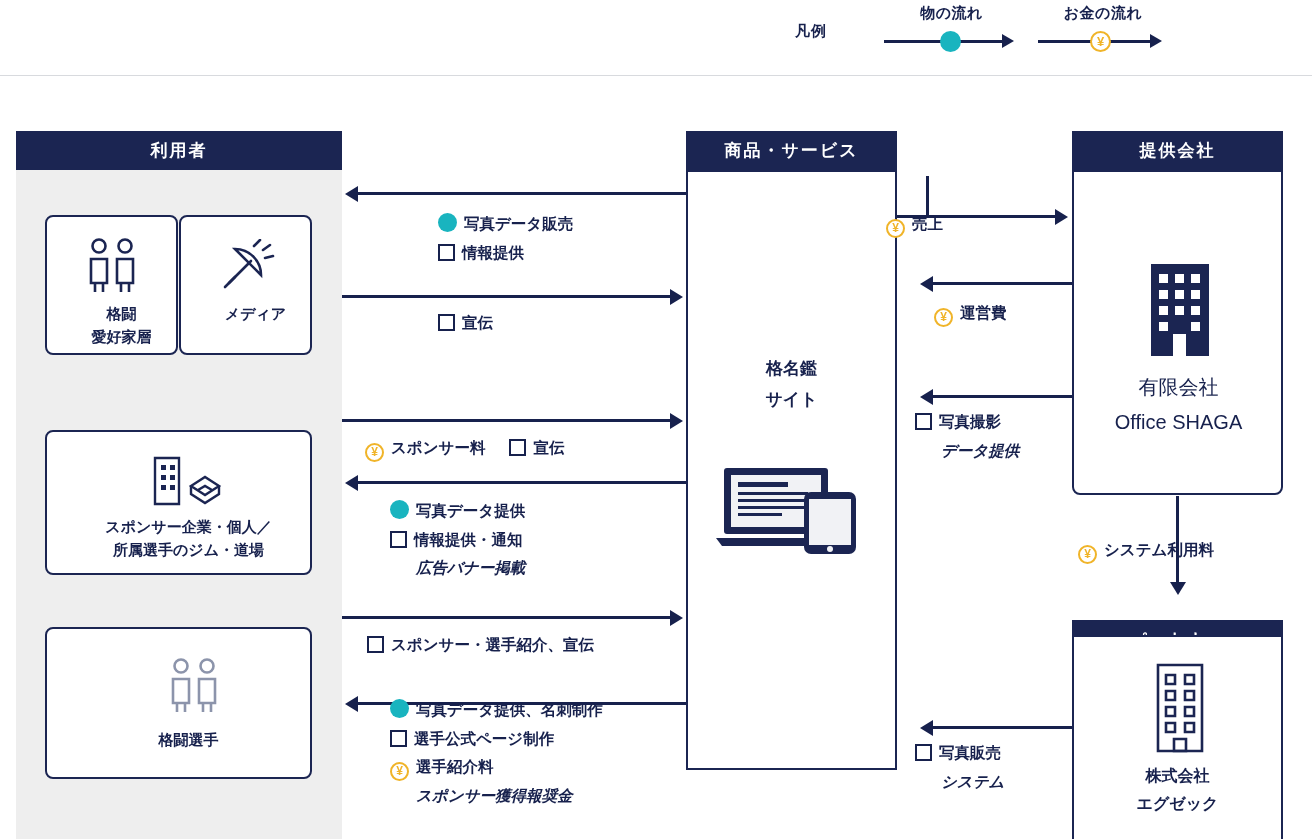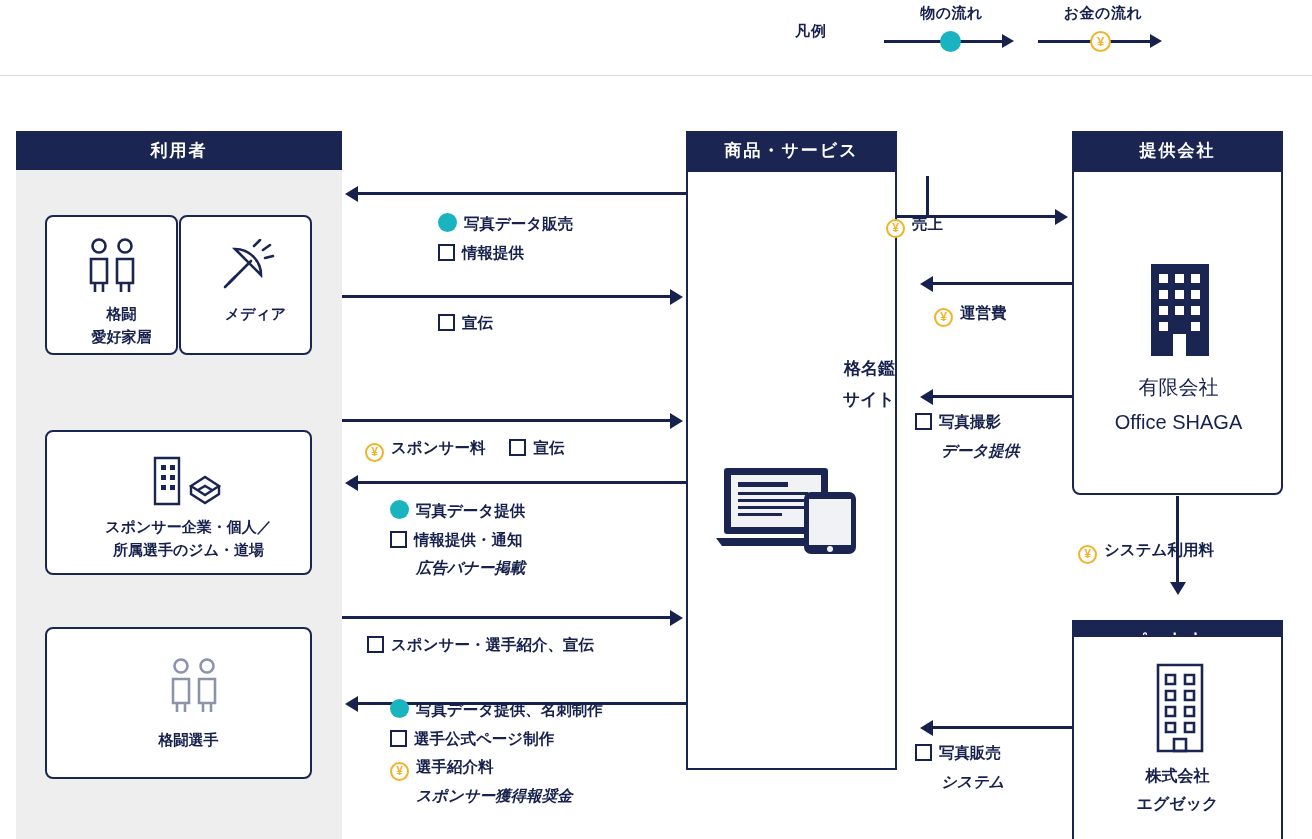--- a/index.html
+++ b/index.html
@@ -275,21 +275,21 @@
       </g>
     </svg>
   </div>
   <div class="card-label" style="top:100px;">
     <span>格闘選手</span>
   </div>
 </div>
 
 <div class="box-header" style="left:686px; top:131px; width:211px; height:39px;">商品・サービス</div>
 <div class="white-box" style="left:686px; top:170px; width:211px; height:600px;">
-  <div style="position:absolute; left:0; right:0; top:182px; text-align:right; font-size:17px; font-weight:bold; line-height:1.8;">
+  <div style="position:absolute; left:0; right:0; top:182px; text-align:center; font-size:17px; font-weight:bold; line-height:1.8;">
     <span>格名鑑</span><br>
     <span>サイト</span>
   </div>
   <div class="icon-art" style="left:28px; top:290px;">
     <svg width="155" height="95" viewBox="0 0 155 95">
       <rect x="8" y="6" width="104" height="66" rx="3" fill="#1b2552"></rect>
       <rect x="15" y="13" width="90" height="52" fill="#f1f2f5"></rect>
       <g fill="#1b2552">
         <rect x="22" y="20" width="50" height="5"></rect>
         <rect x="22" y="30" width="70" height="3"></rect>

